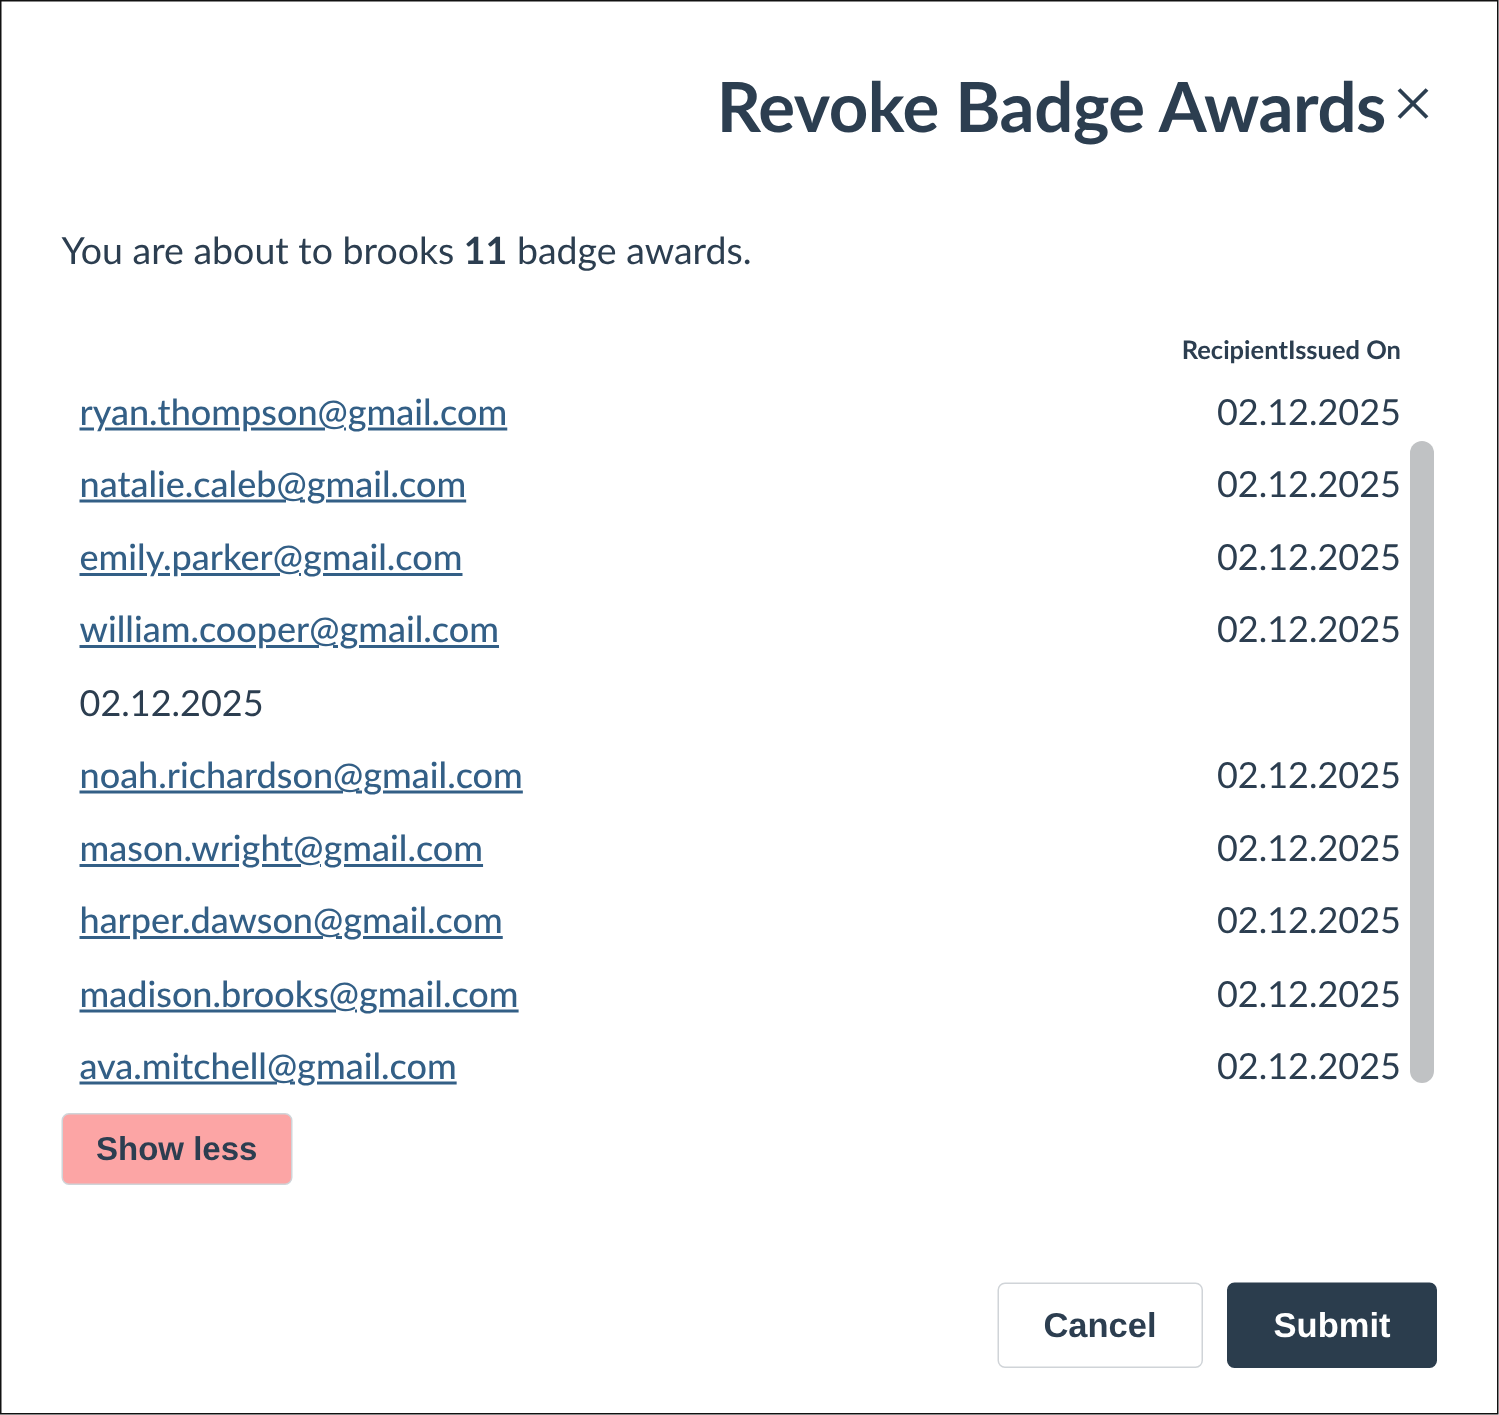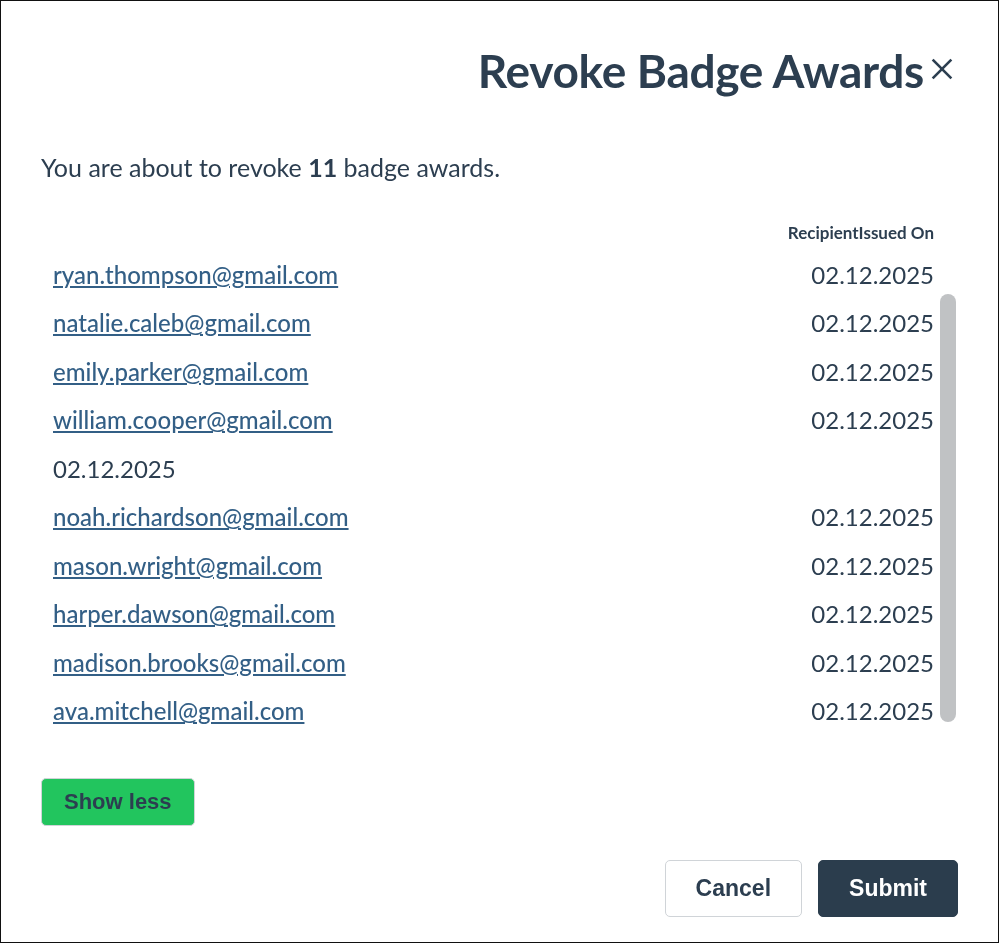--- a/index.html
+++ b/index.html
@@ -105,29 +105,28 @@
       top: 44px;
       width: 16px;
       height: 428px;
       background: #c0c2c4;
       border-radius: 8px;
     }
     .show-less-wrap {
       margin-top: 10px;
     }
     .show-less-btn {
-      background: #22c55e;
+      background: #fca5a5;
       border: 1px solid #d0d4d8;
       border-radius: 5px;
       padding: 10px 22px;
       font-size: 22px;
       font-weight: 600;
       color: #2c3e50;
       cursor: pointer;
-      margin-top: 36px;
     }
     .dialog-footer {
       display: flex;
       justify-content: flex-end;
       gap: 16px;
       padding: 0 40px 30px 40px;
       margin-top: 34px;
     }
     .btn {
       border-radius: 5px;
@@ -160,21 +159,21 @@
       <svg viewBox="0 0 24 24" fill="none">
         <line x1="4" y1="4" x2="20" y2="20"></line>
         <line x1="20" y1="4" x2="4" y2="20"></line>
       </svg>
     </button>
   </div>
 
   <div class="dialog-body">
 
     <p class="confirm-text">
-      <span>You are about to revoke </span><span class="bolded">11</span><span> badge awards.</span>
+      <span>You are about to brooks </span><span class="bolded">11</span><span> badge awards.</span>
     </p>
 
     <div class="table-header">
       <span>Recipient</span>
       <span>Issued On</span>
     </div>
 
     <div class="list-wrapper">
       <div class="list" id="recipient-list">
           <div class="row">

